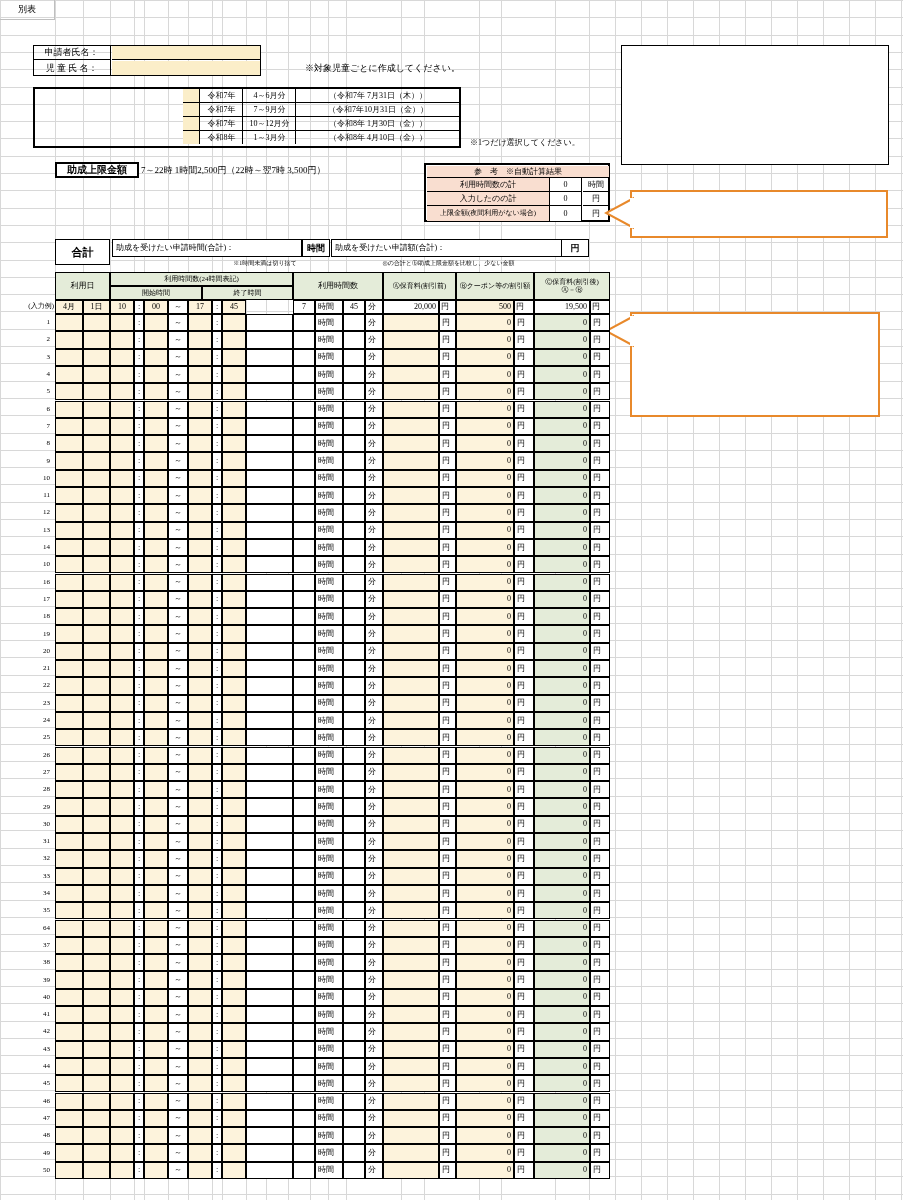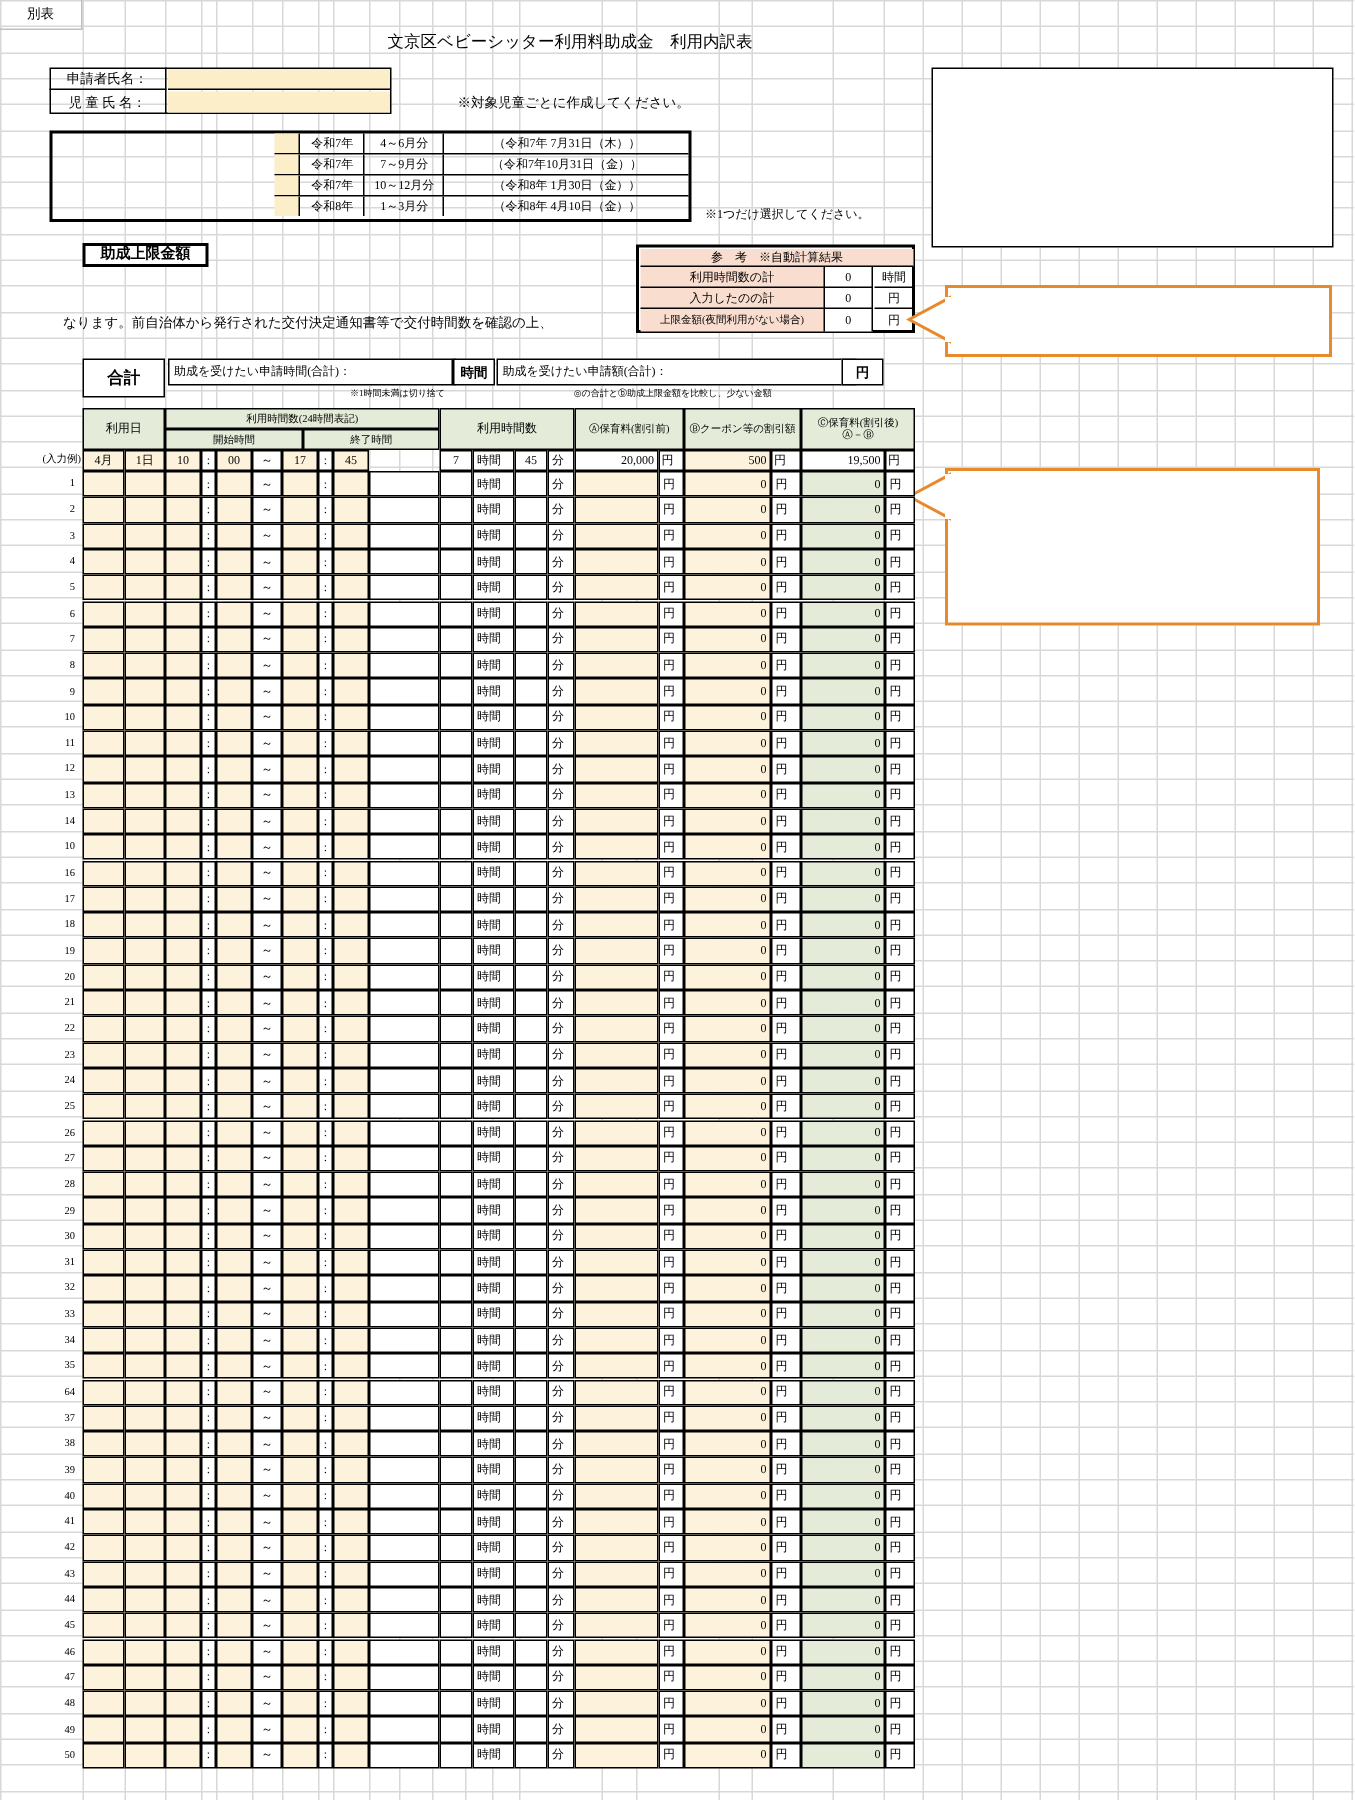--- a/index.html
+++ b/index.html
@@ -135,21 +135,20 @@
       <div class="gl h" style="top: 1107px;"></div>
       <div class="gl h" style="top: 1124px;"></div>
       <div class="gl h" style="top: 1142px;"></div>
       <div class="gl h" style="top: 1159px;"></div>
       <div class="gl h" style="top: 1176px;"></div>
       <div class="gl h" style="top: 1194px;"></div>
     </div>
 
   <div class="abs t c" style="left:0;top:0;width:55px;height:20px;border-right:1px solid #bfbfbf;border-bottom:1px solid #bfbfbf;font-size:9px;">別表</div>
 
-  <div class="abs t c title" style="left:160px;top:20px;width:440px;height:16px;">文京区ベビーシッター利用料助成金　利用内訳表</div>
 
   <div class="abs bd" style="left:33px;top:45px;width:228px;height:31px;"></div>
   <div class="abs t c" style="left:33px;top:45px;width:78px;height:15px;border-right:1px solid #000;border-bottom:1px solid #000;font-size:9px;">申請者氏名：</div>
   <div class="abs t c" style="left:33px;top:60px;width:78px;height:16px;border-right:1px solid #000;font-size:9px;">児 童 氏 名：</div>
   <div class="abs cream2" style="left:112px;top:46px;width:148px;height:14px;border-bottom:1px solid #000;"></div>
   <div class="abs cream2" style="left:112px;top:61px;width:148px;height:14px;"></div>
   <div class="abs t l" style="left:305px;top:62px;width:220px;height:12px;font-size:9px;">※対象児童ごとに作成してください。</div>
 
   <div class="abs bd" style="left:621px;top:45px;width:268px;height:120px;background:#fff;"></div>
 
@@ -178,22 +177,22 @@
       <div class="abs cream2 c t" style="left:0;top:0;width:17px;height:13px;border-right:1px solid #000;"></div>
       <div class="abs c t" style="left:18px;top:0;width:42px;height:13px;border-right:1px solid #000;font-size:8px;">令和8年</div>
       <div class="abs c t" style="left:61px;top:0;width:52px;height:13px;border-right:1px solid #000;font-size:8px;">1～3月分</div>
       <div class="abs c t" style="left:114px;top:0;width:162px;height:13px;font-size:8px;">（令和8年  4月10日（金））</div>
     </div>
   </div>
 
   <div class="abs t l" style="left:470px;top:137px;width:160px;height:12px;font-size:8px;">※1つだけ選択してください。</div>
 
   <div class="abs bd2 c t b" style="left:55px;top:162px;width:84px;height:16px;background:#fff;font-size:10px;">助成上限金額</div>
-
-  <div class="abs t l" style="left:42px;top:209px;width:400px;height:12px;font-size:9px;">なります。前自治体から発行された交付決定通知書等で交付時間数を確認の上、</div>
+  <div class="abs t l" style="left:141px;top:162px;width:280px;height:16px;font-size:9px;">7～22時 1時間2,500円（22時～翌7時 3,500円）</div>
+
 
   <div class="abs bd2" style="left:424px;top:163px;width:186px;height:59px;background:#fff;">
     <div class="abs pink c t" style="left:1px;top:1px;width:182px;height:12px;border-bottom:1px solid #000;font-size:8px;">参　考　※自動計算結果</div>
 
     <div class="abs pink c t" style="left:1px;top:13px;width:123px;height:14px;border-bottom:1px solid #000;border-right:1px solid #000;font-size:8px;">利用時間数の計</div>
     <div class="abs c t" style="left:124px;top:13px;width:32px;height:14px;border-bottom:1px solid #000;border-right:1px solid #000;font-size:8px;background:#fff;">0</div>
     <div class="abs c t" style="left:157px;top:13px;width:26px;height:14px;border-bottom:1px solid #000;font-size:8px;">時間</div>
 
     <div class="abs pink c t" style="left:1px;top:27px;width:123px;height:14px;border-bottom:1px solid #000;border-right:1px solid #000;font-size:8px;">入力したのの計</div>
     <div class="abs c t" style="left:124px;top:27px;width:32px;height:14px;border-bottom:1px solid #000;border-right:1px solid #000;font-size:8px;background:#fff;">0</div>

